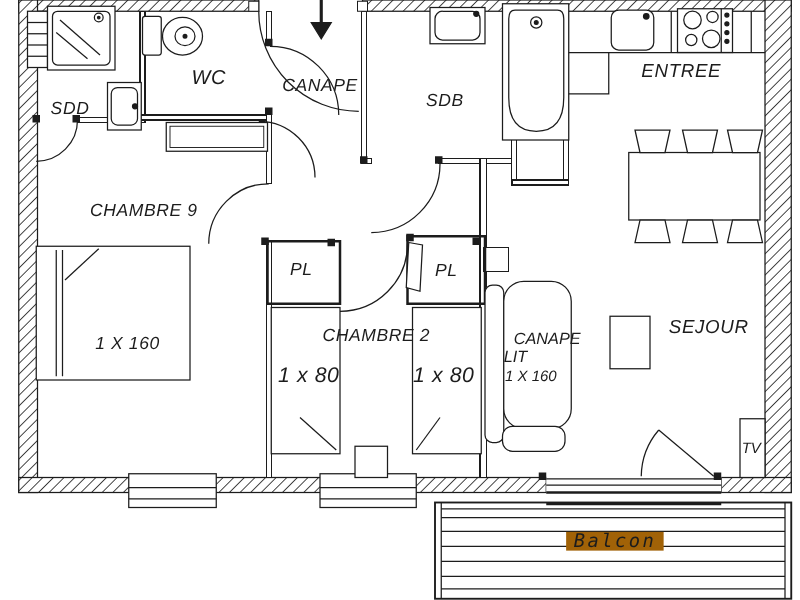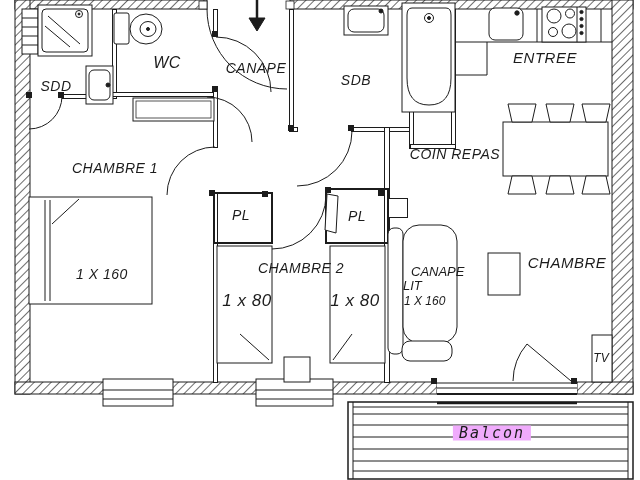--- a/index.html
+++ b/index.html
@@ -8,21 +8,21 @@
     font-family:"Liberation Sans", sans-serif;overflow:hidden;
   }
   #plan-svg{position:absolute;left:0;top:0;}
   .lbl{
     position:absolute;transform:translate(-50%,-50%);
     color:#1c1c1c;white-space:nowrap;letter-spacing:.5px;line-height:1;
     user-select:none;
     font-style:italic;
   }
   .lbl.left{transform:translate(0,-50%);}
-  .lbl.mono{font-family:"DejaVu Sans Mono", monospace;background:#f0abfc;padding:0 6px;letter-spacing:2px;}
+  .lbl.mono{font-family:"DejaVu Sans Mono", monospace;background:#a16207;padding:0 6px;letter-spacing:2px;}
 </style>
 </head>
 <body>
 
 <div id="stage">
 
   <svg id="plan-svg" width="640" height="480" viewBox="0 0 640 480">
     <defs>
       <pattern id="hatch" width="6" height="6" patternUnits="userSpaceOnUse" patternTransform="rotate(45)">
         <rect width="6" height="6" fill="#ffffff"></rect>
@@ -240,26 +240,25 @@
       <line x1="353" y1="471" x2="628" y2="471"></line>
       <line x1="437" y1="403" x2="577" y2="403" stroke-width="2.5"></line>
     </g>
   </svg>
 
   <div class="lbl" style="left:56px;top:86px;font-size:14px">SDD</div>
   <div class="lbl" style="left:167px;top:63px;font-size:16px">WC</div>
   <div class="lbl" style="left:256px;top:68px;font-size:14px">CANAPE</div>
   <div class="lbl" style="left:356px;top:80px;font-size:14px">SDB</div>
   <div class="lbl" style="left:545px;top:57px;font-size:15px">ENTREE</div>
-  <div class="lbl" style="left:455px;top:154px;font-size:14px">COIN REPAS</div>
-  <div class="lbl" style="left:115px;top:168px;font-size:14px">CHAMBRE 1</div>
+  <div class="lbl" style="left:115px;top:168px;font-size:14px">CHAMBRE 9</div>
   <div class="lbl" style="left:241px;top:215px;font-size:14px">PL</div>
   <div class="lbl" style="left:357px;top:216px;font-size:14px">PL</div>
   <div class="lbl" style="left:301px;top:268px;font-size:14px">CHAMBRE 2</div>
-  <div class="lbl" style="left:567px;top:262px;font-size:15px">CHAMBRE</div>
+  <div class="lbl" style="left:567px;top:262px;font-size:15px">SEJOUR</div>
 
   <div class="lbl" style="left:102px;top:274px;font-size:14px">1 X 160</div>
   <div class="lbl" style="left:247px;top:300px;font-size:17px">1 x 80</div>
   <div class="lbl" style="left:355px;top:300px;font-size:17px">1 x 80</div>
 
   <div class="lbl left" style="left:411px;top:271px;font-size:13px;letter-spacing:0">CANAPE</div>
   <div class="lbl left" style="left:403px;top:285px;font-size:13px;letter-spacing:0">LIT</div>
   <div class="lbl left" style="left:404px;top:301px;font-size:12px;letter-spacing:0">1 X 160</div>
 
   <div class="lbl" style="left:601px;top:358px;font-size:12px;letter-spacing:0">TV</div>

